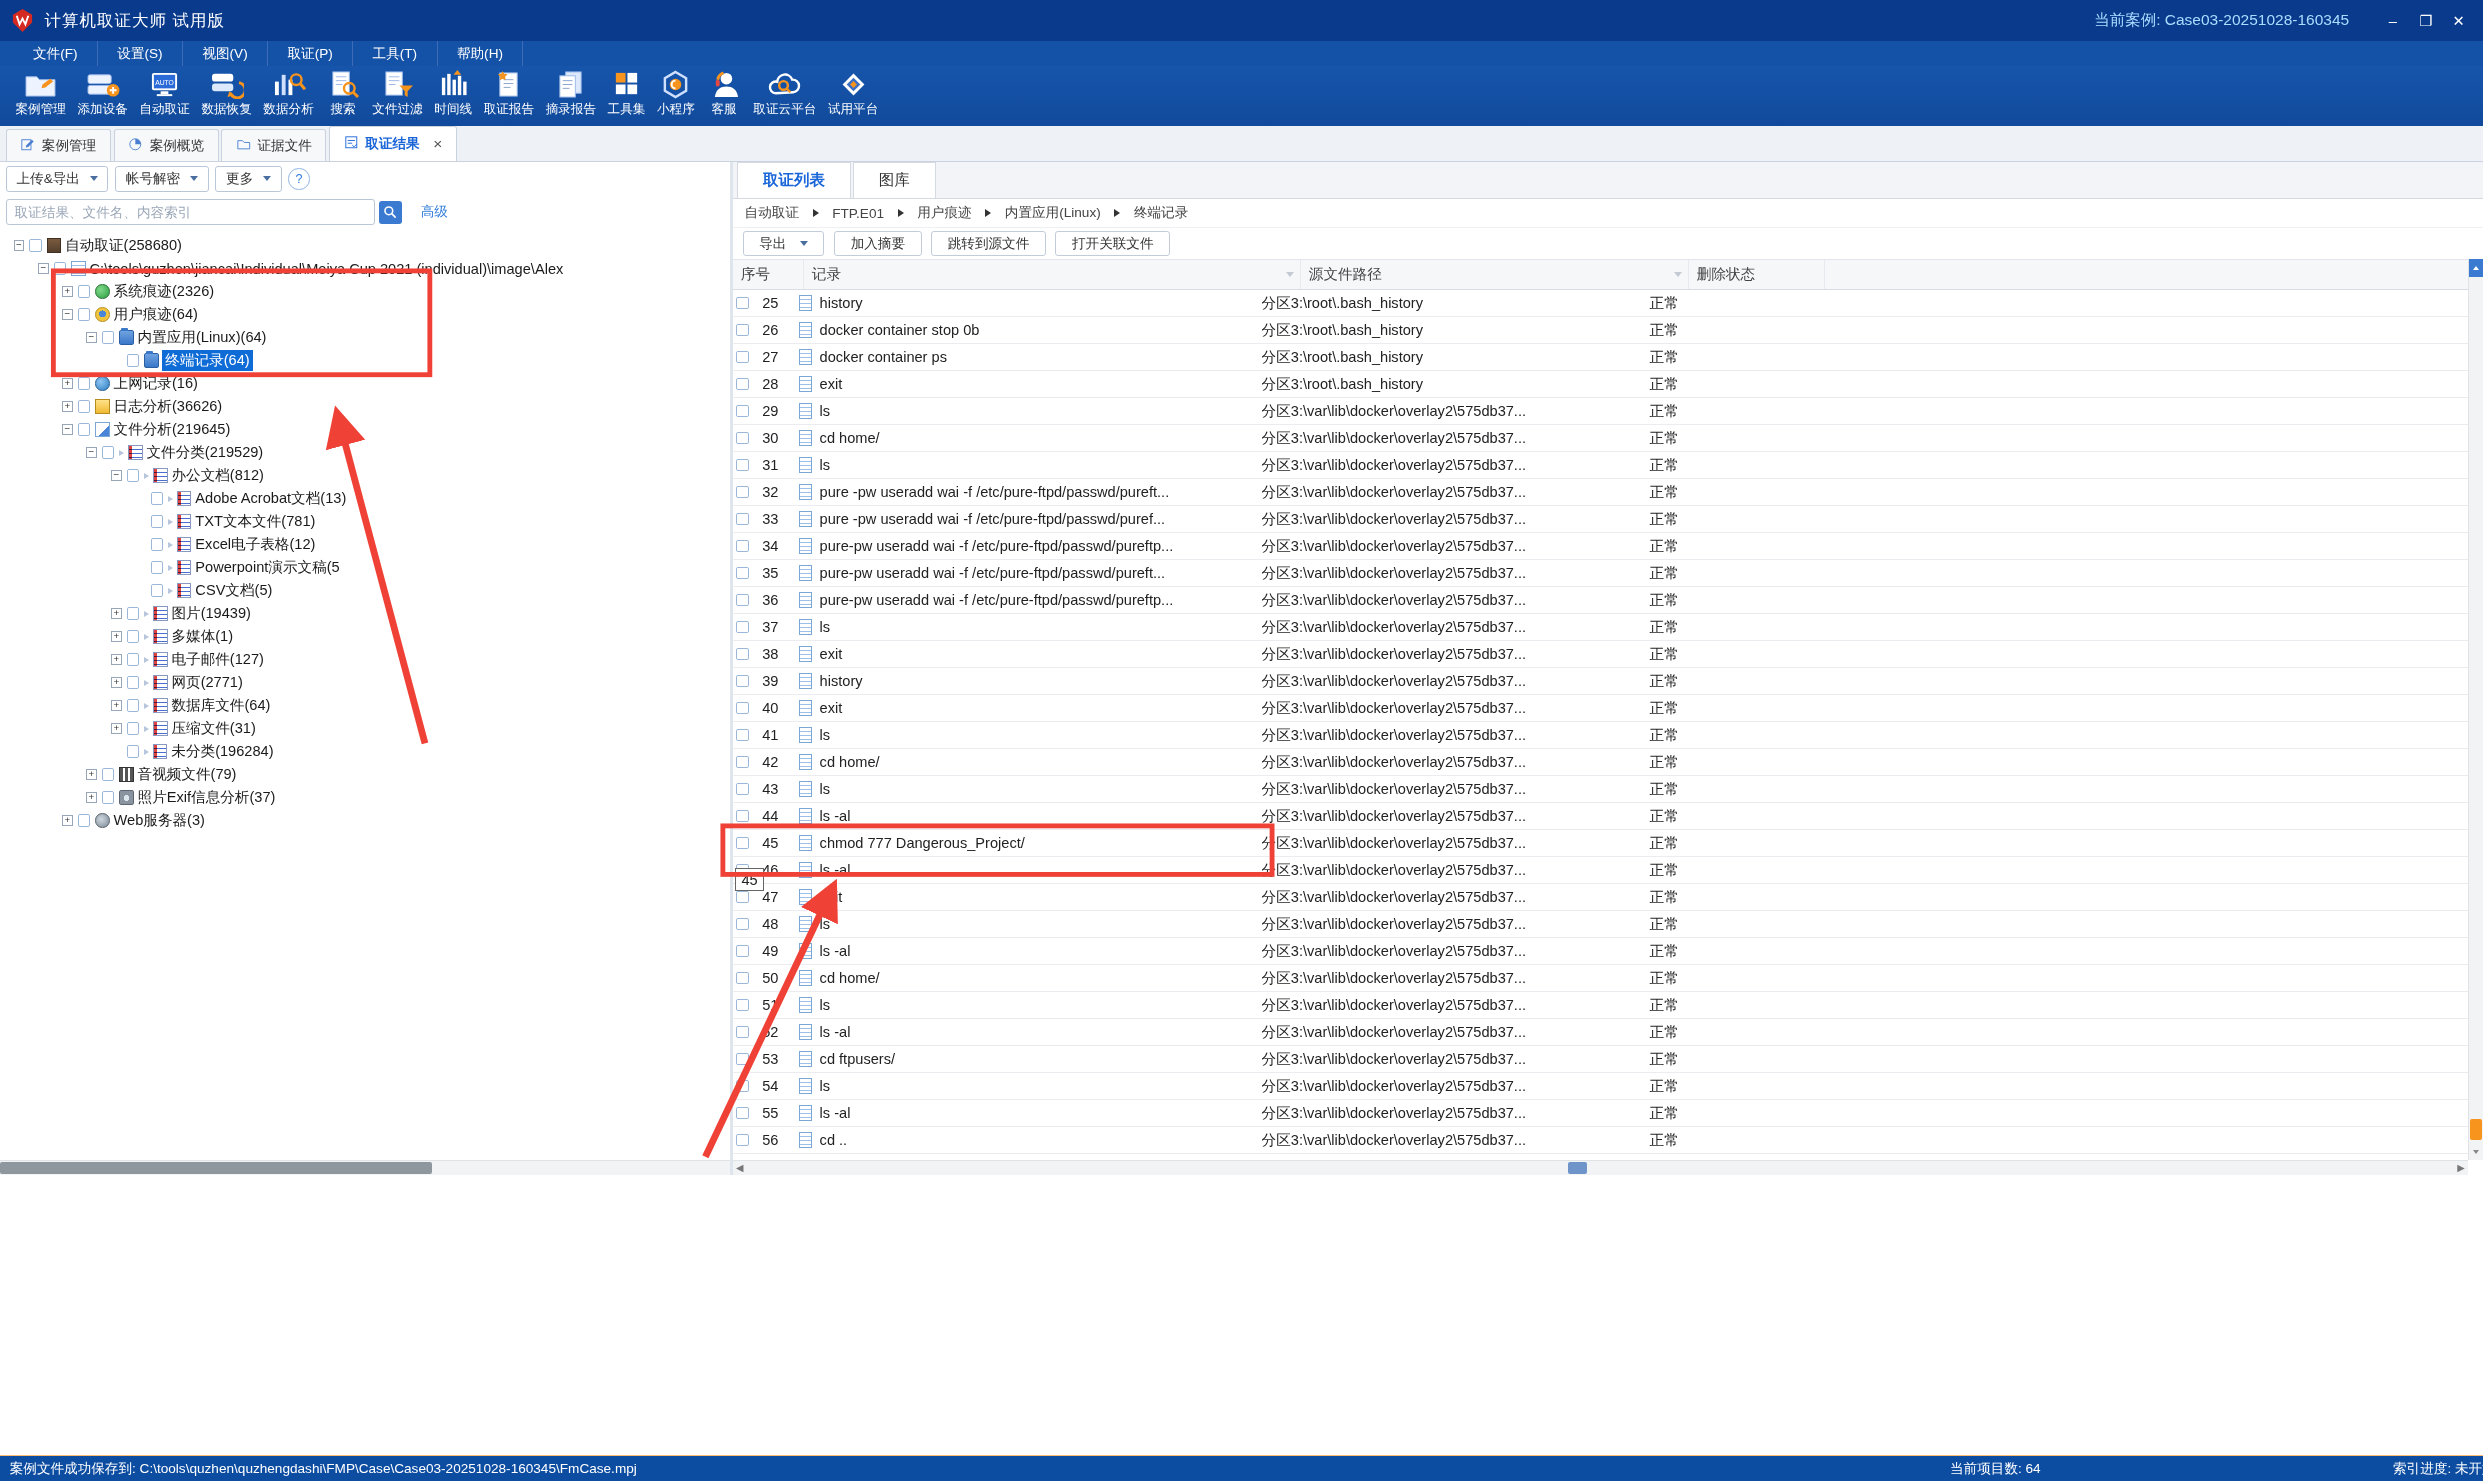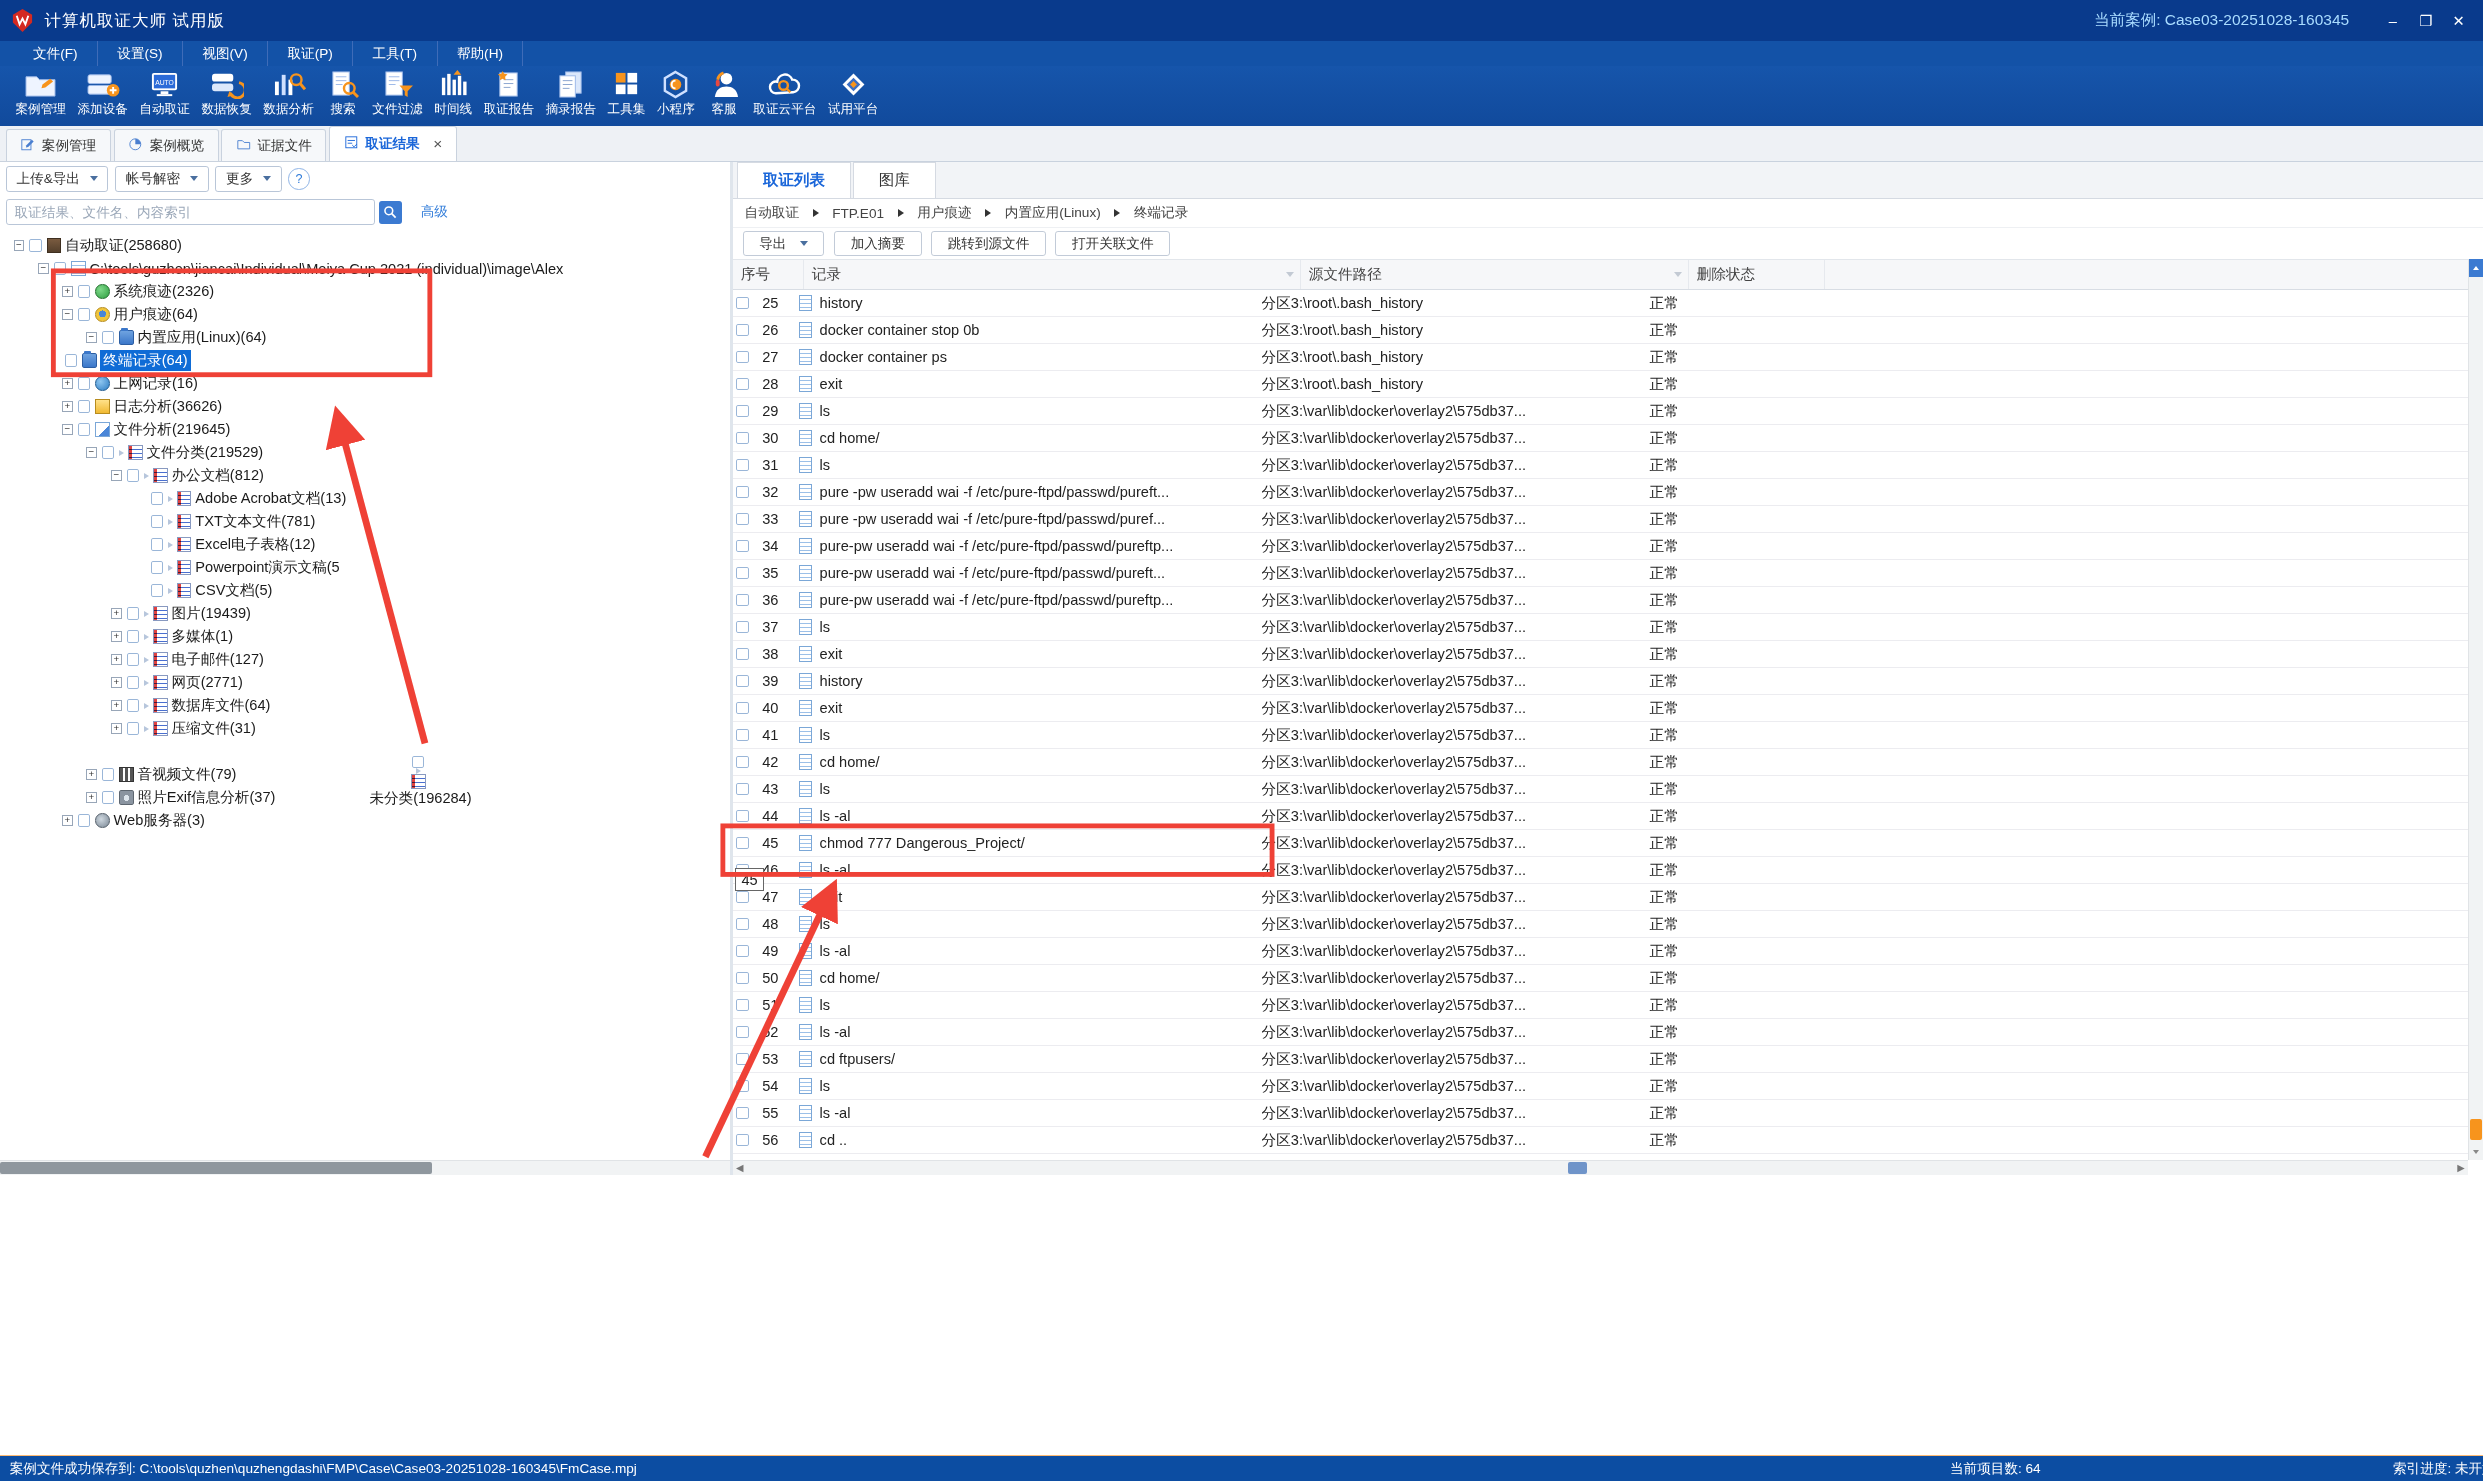--- a/index.html
+++ b/index.html
@@ -407,21 +407,21 @@
             <span class="t-check"></span>
             <span class="t-icon ti-orb"></span>
             <span class="t-label">用户痕迹(64)</span>
           </div>
           <div class="tree-row" style="padding-left: 86px;">
             <span class="expander" style="margin-right: 4.9px;">−</span>
             <span class="t-check"></span>
             <span class="t-icon ti-folder-app"></span>
             <span class="t-label">内置应用(Linux)(64)</span>
           </div>
-          <div class="tree-row" style="padding-left: 49px;">
+          <div class="tree-row" style="padding-left: 111px;">
             <span class="exp-spacer"></span>
             <span class="t-check"></span>
             <span class="t-icon ti-folder-app"></span>
             <span class="t-label selected">终端记录(64)</span>
           </div>
           <div class="tree-row" style="padding-left: 62px;">
             <span class="expander" style="margin-right: 4.9px;">+</span>
             <span class="t-check"></span>
             <span class="t-icon ti-globe-blue"></span>
             <span class="t-label">上网记录(16)</span>
@@ -522,21 +522,21 @@
             <span class="t-icon ti-class-doc"></span>
             <span class="t-label">数据库文件(64)</span>
           </div>
           <div class="tree-row" style="padding-left: 111px;">
             <span class="expander" style="margin-right: 4.9px;">+</span>
             <span class="t-check"></span>
             <span class="t-marker"></span>
             <span class="t-icon ti-class-doc"></span>
             <span class="t-label">压缩文件(31)</span>
           </div>
-          <div class="tree-row" style="padding-left: 111px; flex-direction: column;">
+          <div class="tree-row" style="padding-left: 111px;">
             <span class="exp-spacer"></span>
             <span class="t-check"></span>
             <span class="t-marker"></span>
             <span class="t-icon ti-class-doc"></span>
             <span class="t-label">未分类(196284)</span>
           </div>
           <div class="tree-row" style="padding-left: 86px;">
             <span class="expander" style="margin-right: 4.9px;">+</span>
             <span class="t-check"></span>
             <span class="t-icon ti-media"></span>

